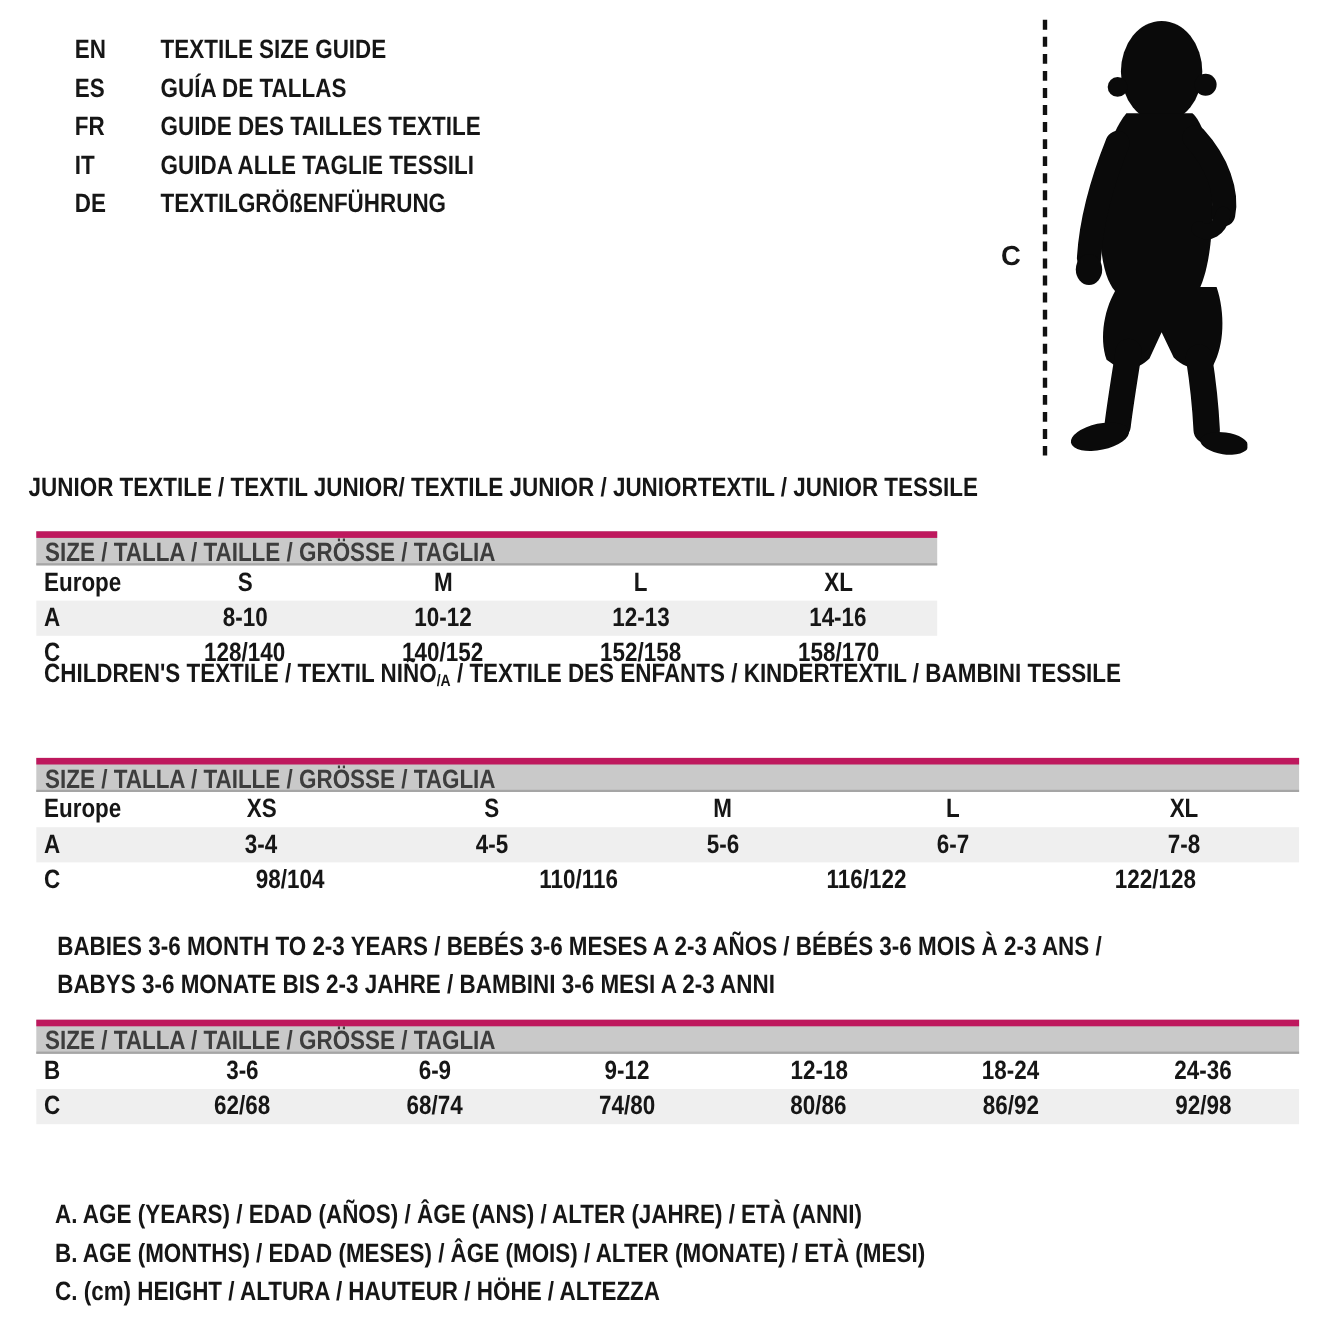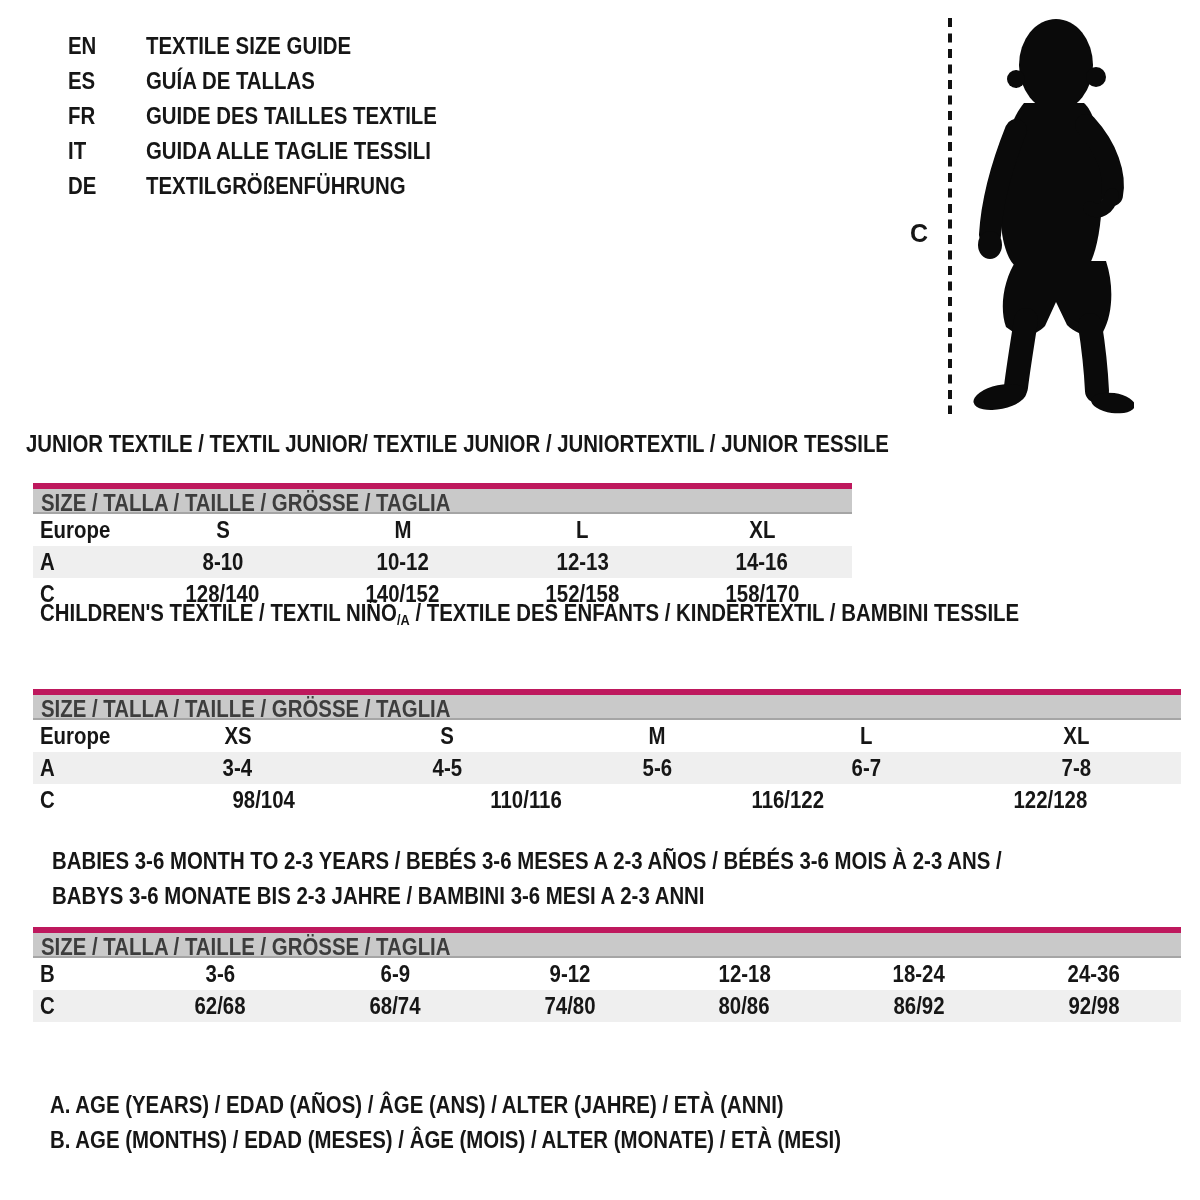--- a/index.html
+++ b/index.html
@@ -184,15 +184,16 @@
       <div class="cc"><span class="condC">74/80</span></div>
       <div class="cc"><span class="condC">80/86</span></div>
       <div class="cc"><span class="condC">86/92</span></div>
       <div class="cc"><span class="condC">92/98</span></div>
     </div>
   </div>
 
   <div class="legend">
     <div class="legend-row"><span class="condL">A. AGE (YEARS) / EDAD (AÑOS) / ÂGE (ANS) / ALTER (JAHRE) / ETÀ (ANNI)</span></div>
     <div class="legend-row"><span class="condL">B. AGE (MONTHS) / EDAD (MESES) / ÂGE (MOIS) / ALTER (MONATE) / ETÀ (MESI)</span></div>
+    <div class="legend-row"><span class="condL">C. (cm) HEIGHT / ALTURA / HAUTEUR / HÖHE / ALTEZZA</span></div>
   </div>
 
 </div>
 
 </body></html>

